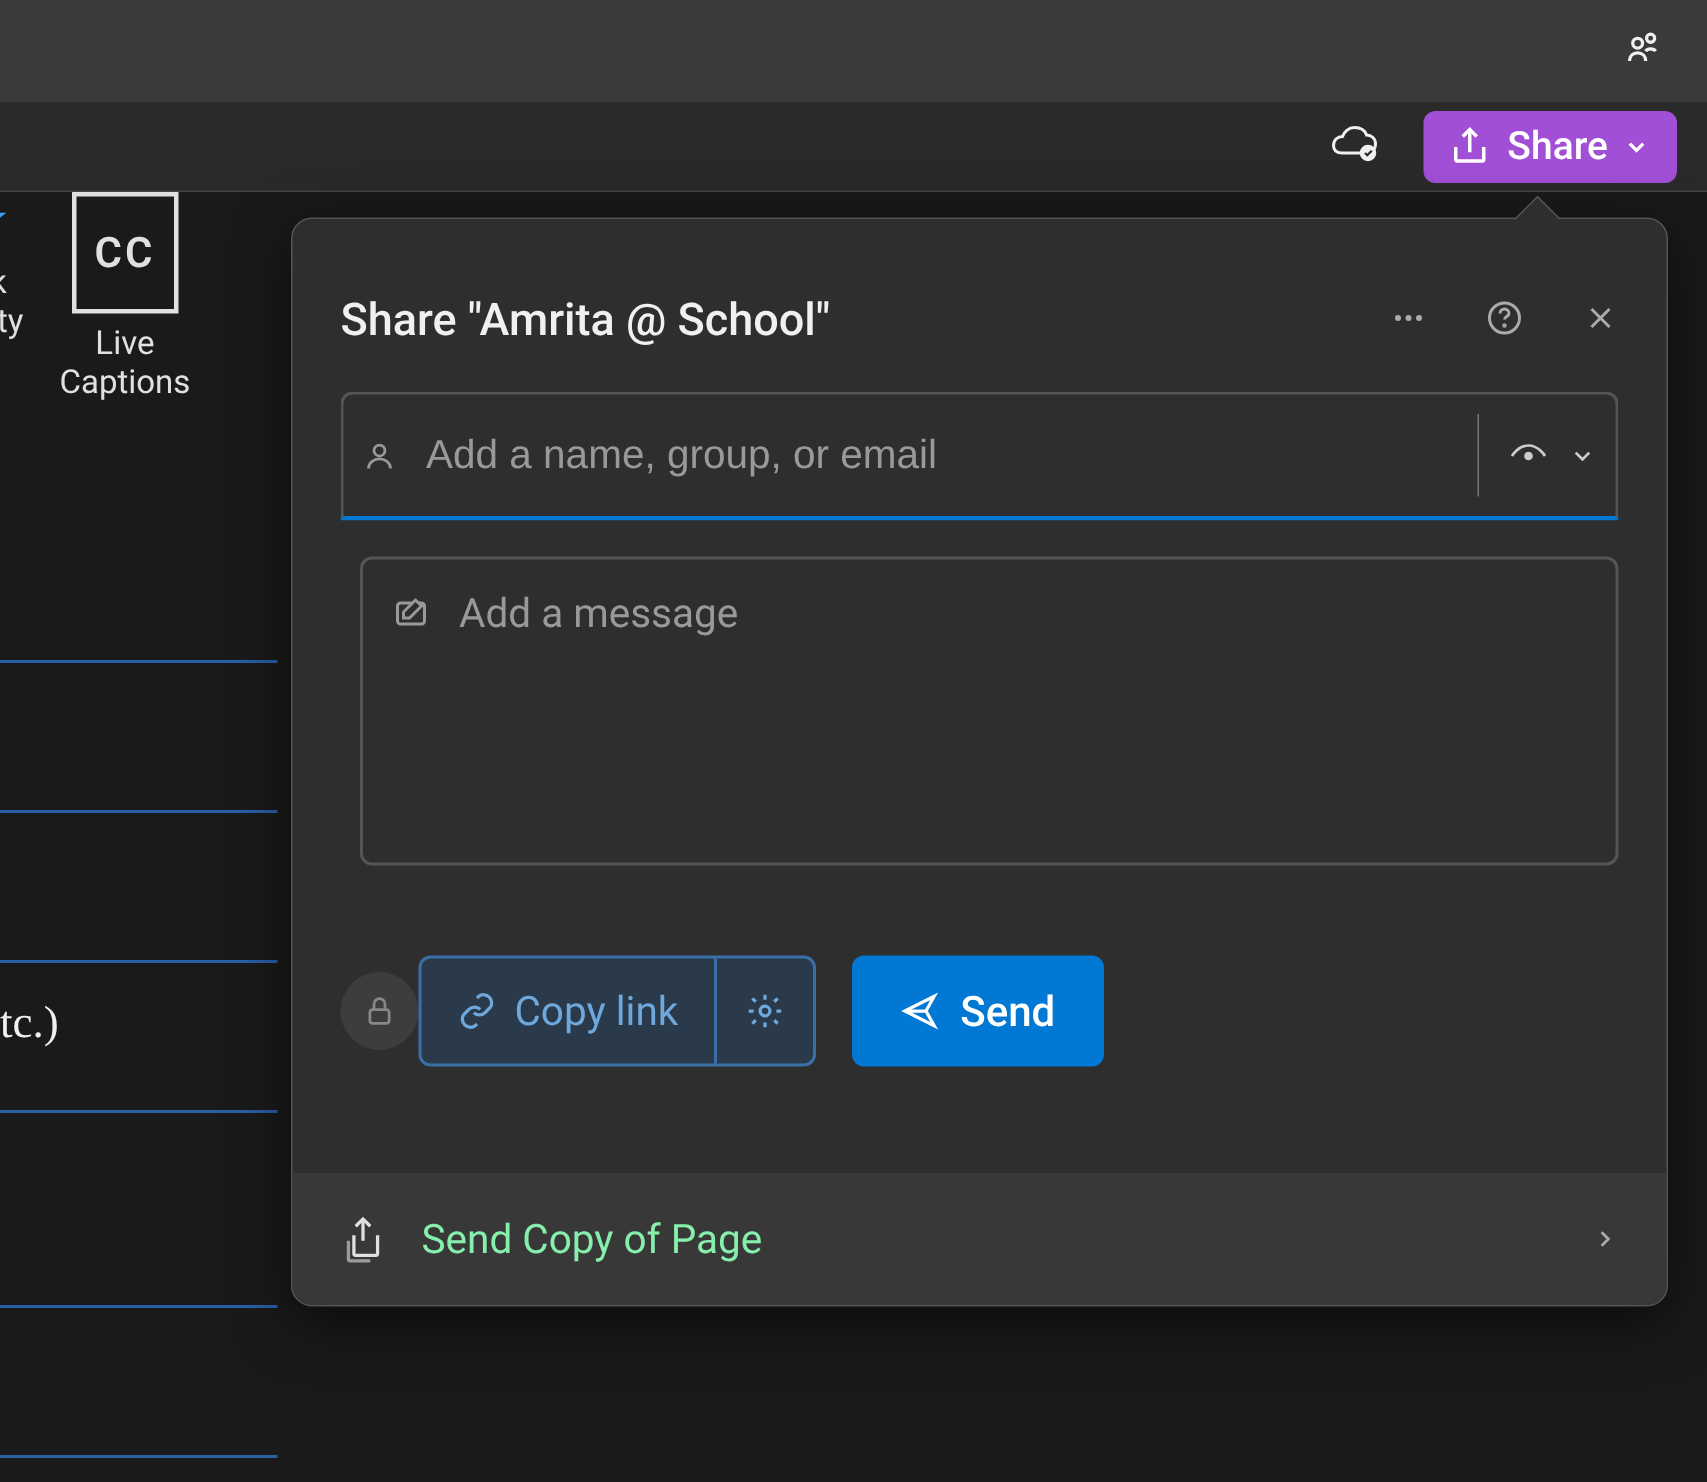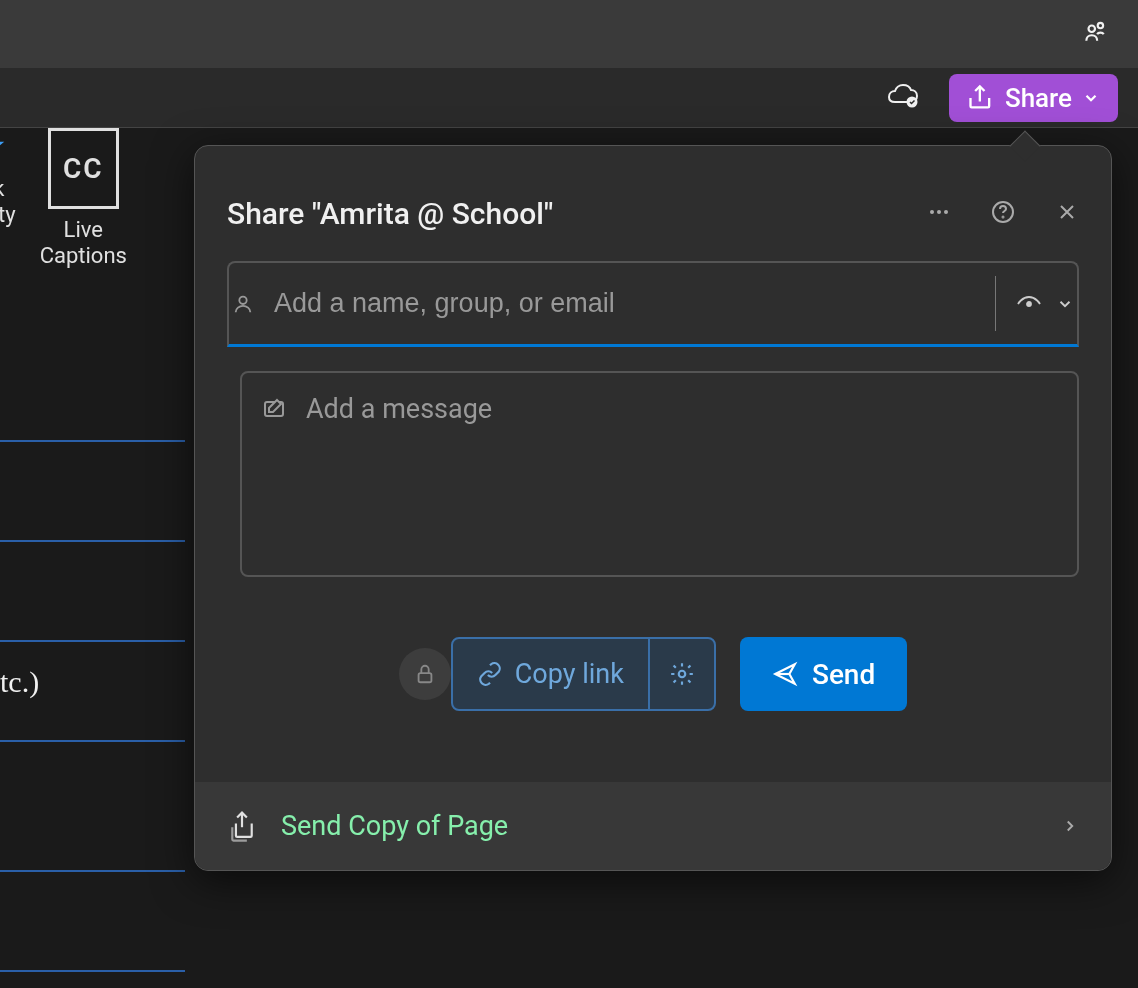--- a/index.html
+++ b/index.html
@@ -162,21 +162,21 @@
       cursor: pointer;
     }
     .recipient-field {
       margin: 0 32px;
       height: 86px;
       border: 2px solid #555;
       border-bottom: 3px solid #0078d4;
       border-radius: 8px 8px 0 0;
       display: flex;
       align-items: center;
-      padding: 0 3px;
+      padding: 0 13px;
       gap: 20px;
     }
     .recipient-field input {
       flex: 1;
       background: transparent;
       border: none;
       outline: none;
       color: #e0e0e0;
       font-size: 27px;
       border-right: 1px solid #777;
@@ -211,21 +211,21 @@
       resize: none;
       font-family: inherit;
     }
     .message-field textarea::placeholder {
       color: #999;
     }
     .action-row {
       margin: 60px 32px 0 32px;
       display: flex;
       align-items: center;
-      justify-content: center;
+      justify-content: flex-start;
     }
     .lock-button {
       width: 52px;
       height: 52px;
       background: #3d3d3d;
       border-radius: 50%;
       display: flex;
       align-items: center;
       justify-content: center;
       cursor: pointer;

